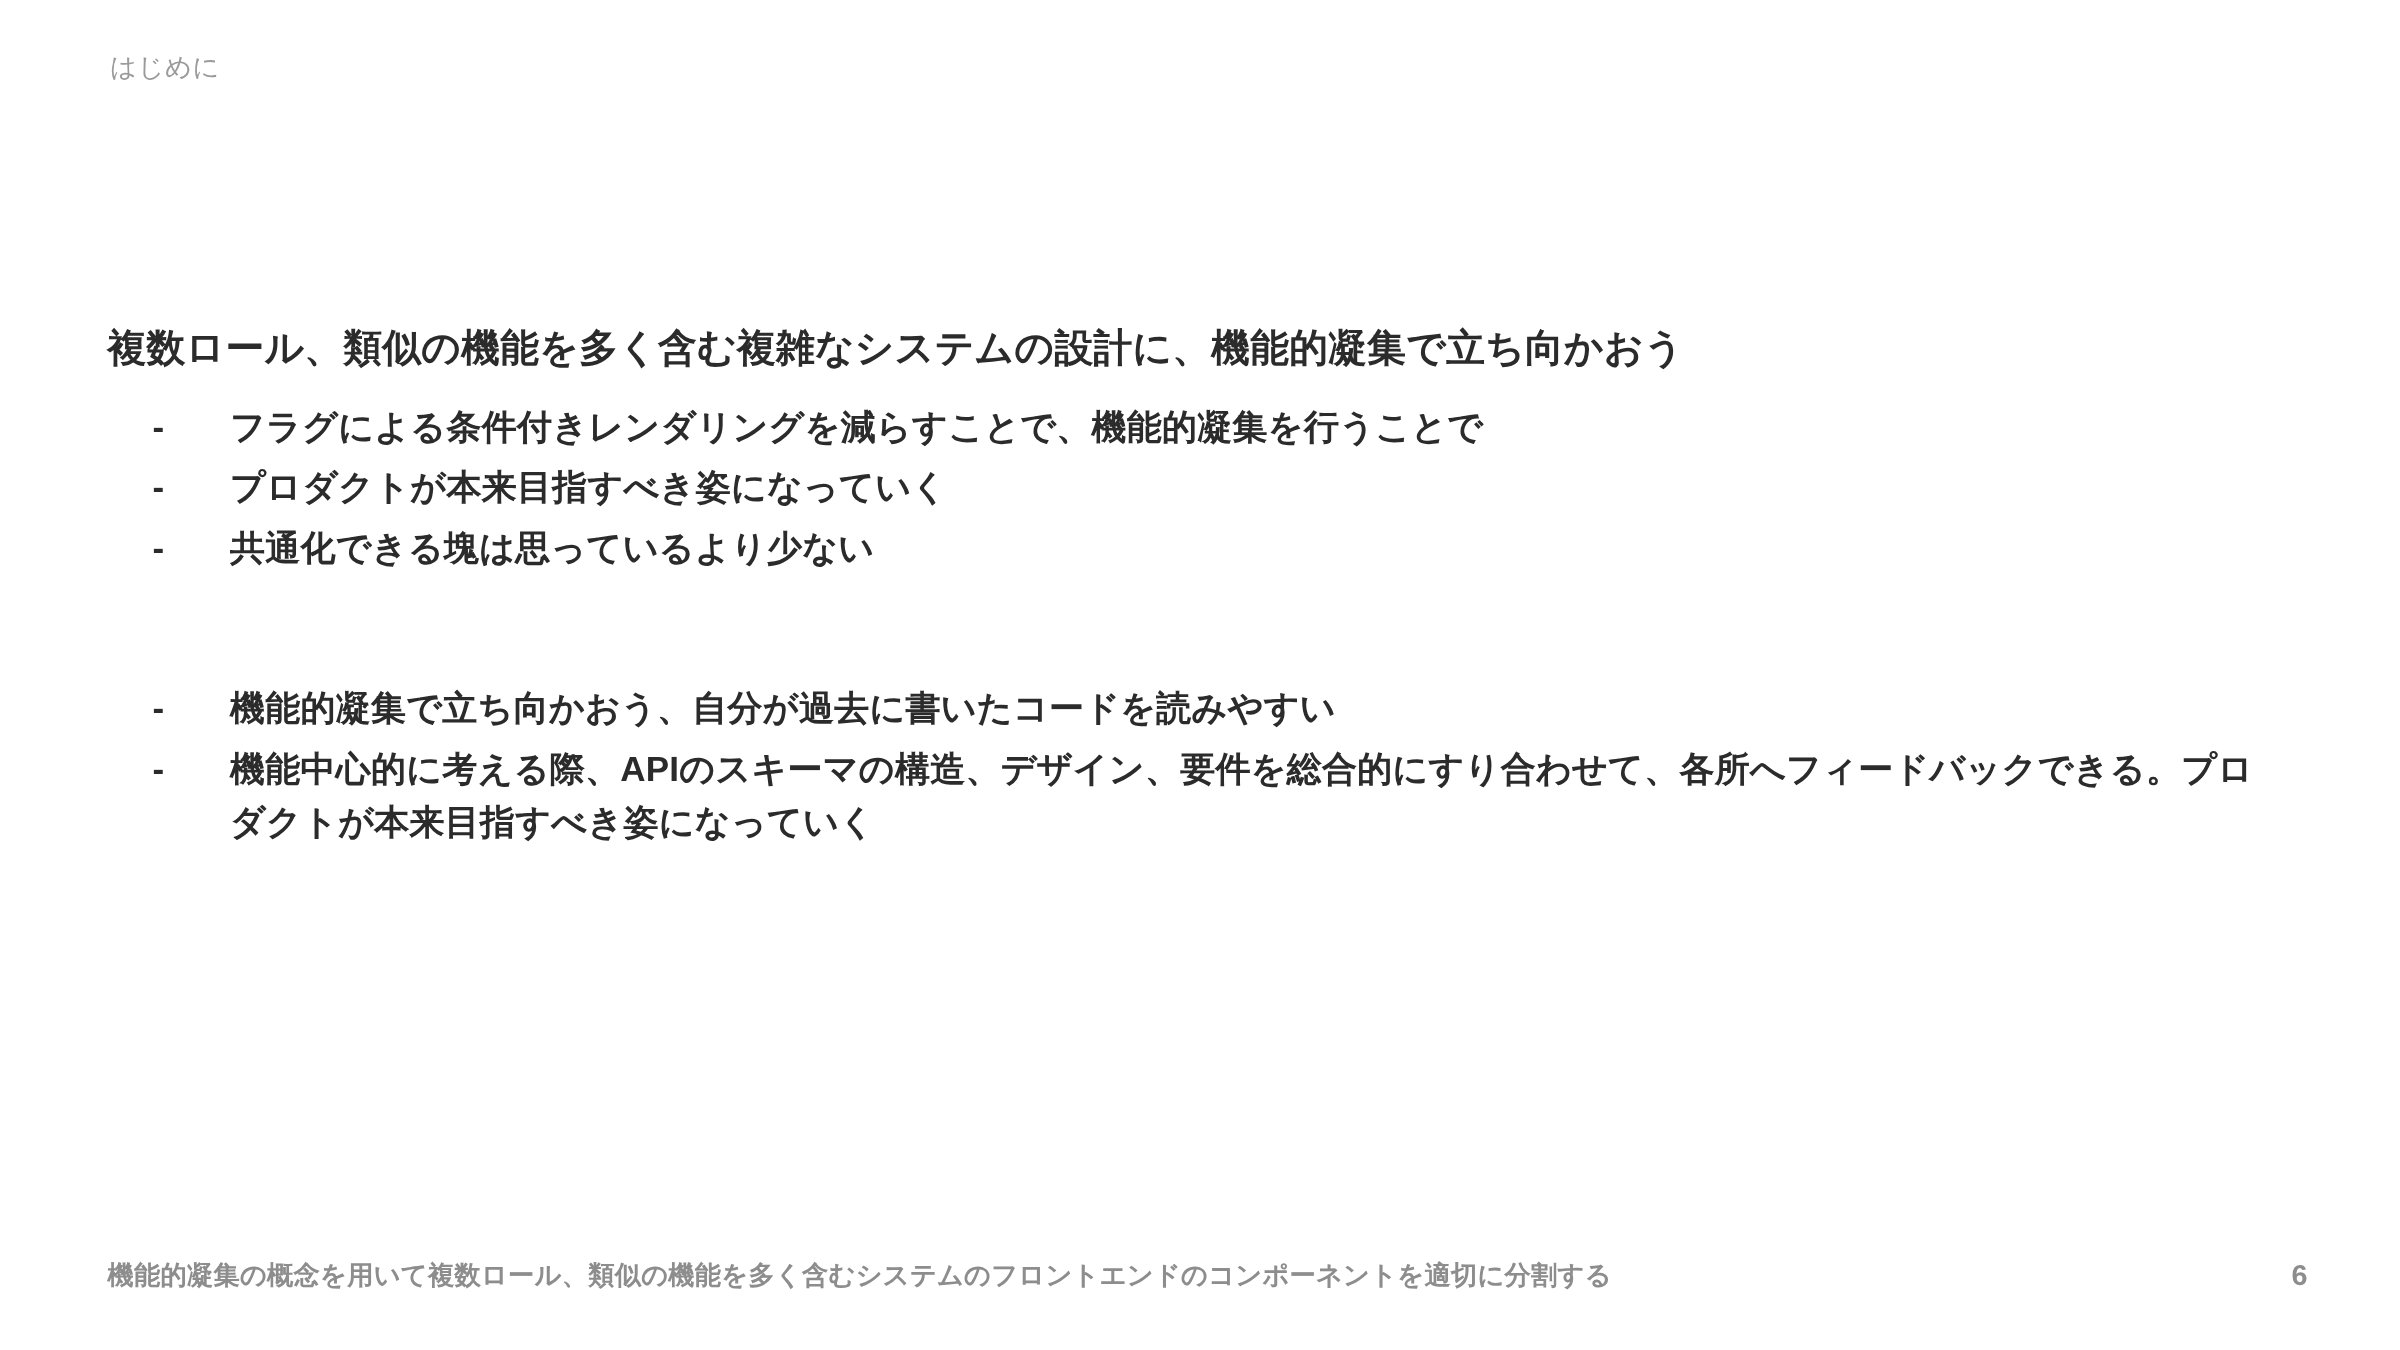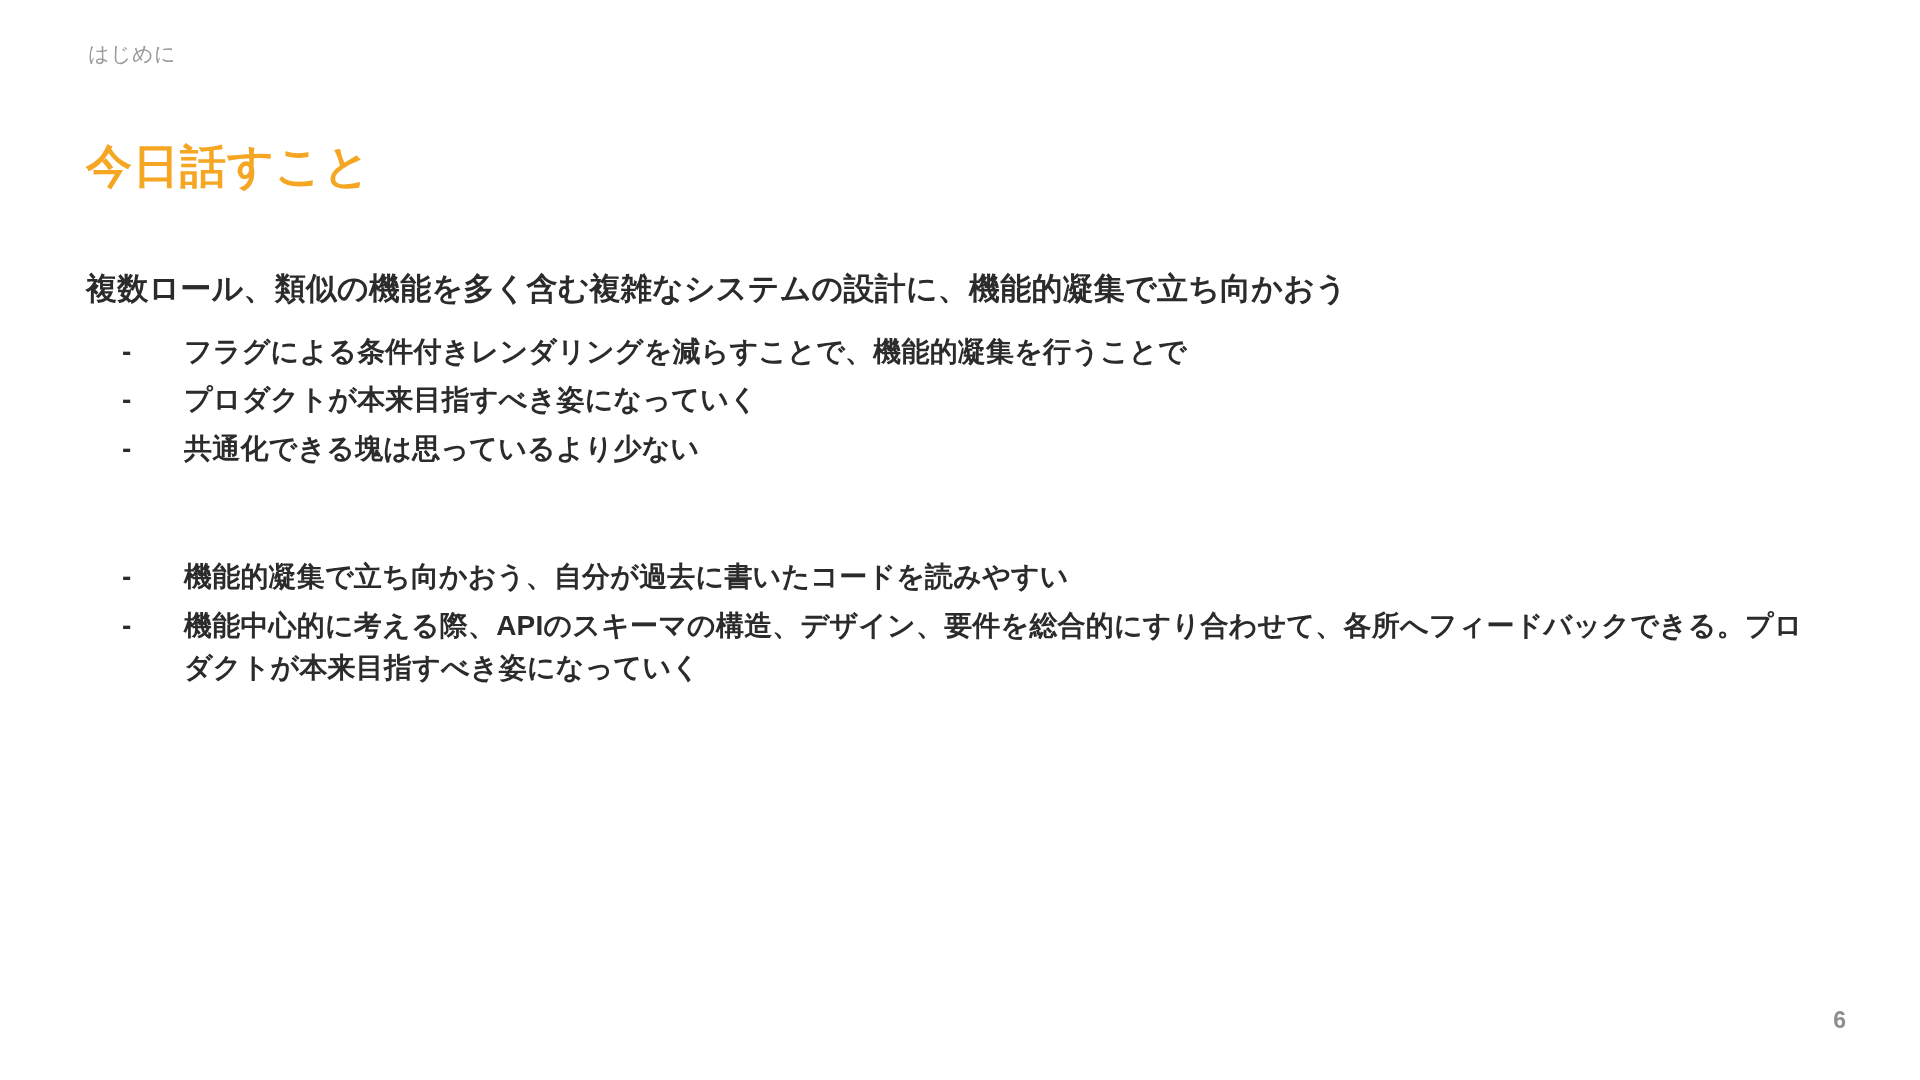--- a/index.html
+++ b/index.html
@@ -40,21 +40,21 @@
     font-weight: 700;
     color: #f5a623;
     letter-spacing: 1px;
     line-height: 1.1;
   }
 
   
   .content {
     position: absolute;
     left: 86px;
-    top: 266px;
+    top: 256px;
     width: 1760px;
   }
   .section {
     margin-bottom: 52px;
   }
   .section-heading {
     font-size: 31px;
     font-weight: 700;
     color: #2b2b2b;
     line-height: 1.5;
@@ -109,21 +109,20 @@
     font-weight: 700;
     color: #8d8d8d;
   }
 </style>
 </head>
 <body>
 
 <div class="slide">
 
   <div class="eyebrow">はじめに</div>
-  <h1 class="slide-title">今日話すこと</h1>
 
   <div class="content">
 
     <div class="section">
       <p class="section-heading">複数ロール、類似の機能を多く含む複雑なシステムの設計に、機能的凝集で立ち向かおう</p>
       <ul class="bullets">
         <li>
           <span class="dash">-</span>
           <span class="btext">フラグによる条件付きレンダリングを減らすことで、機能的凝集を行うことで</span>
         </li>
@@ -148,15 +147,16 @@
         </li>
         <li>
           <span class="dash">-</span>
           <span class="btext">機能中心的に考える際、APIのスキーマの構造、デザイン、要件を総合的にすり合わせて、各所へフィードバックできる。プロダクトが本来目指すべき姿になっていく</span>
         </li>
       </ul>
     </div>
 
   </div>
 
+  <div class="footer-note">機能的凝集の概念を用いて複数ロール、類似の機能を多く含むシステムのフロントエンドのコンポーネントを適切に分割する</div>
   <div class="page-number">6</div>
 
 </div>
 
 </body></html>

